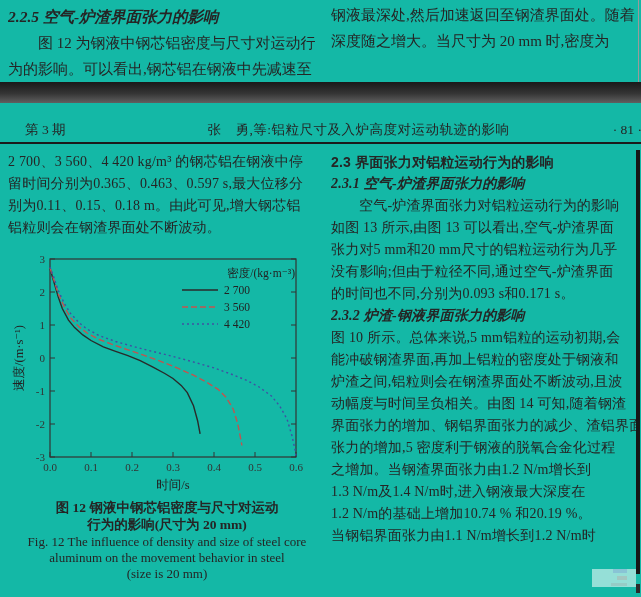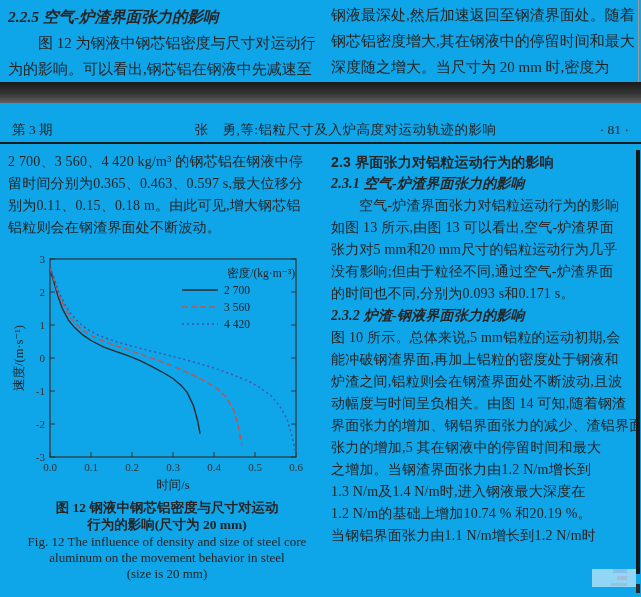--- a/index.html
+++ b/index.html
@@ -1,32 +1,32 @@
 <!DOCTYPE html>
 <html><head>
 <meta charset="utf-8">
 <style>
   html,body{margin:0;padding:0;background:#fff;}
-  #stage{position:relative;width:641px;height:597px;overflow:hidden;background:#0ea5e9;
+  #stage{position:relative;width:641px;height:597px;overflow:hidden;background:#14b8a6;
          font-family:"Liberation Serif","DejaVu Serif",serif;color:#252525;}
   .tline{white-space:nowrap;overflow:hidden;}
   
   #p1-left{position:absolute;left:8px;top:4px;width:320px;}
   #p1-right{position:absolute;left:331px;top:2px;width:308px;}
   .p1 .tline{font-size:15px;line-height:26px;}
   .p1 .h3{font-size:15.5px;}
   
   .h2{font-weight:700;font-family:"Liberation Sans","DejaVu Sans",sans-serif;}
   .h3{font-weight:700;font-style:italic;}
   .indent{text-indent:2em;}
   
   #band{position:absolute;left:0;top:82px;width:641px;height:21px;
         background:linear-gradient(180deg,#191919 0%,#353535 55%,#606060 100%);}
   
-  #hdr{position:absolute;top:121px;left:12px;width:617px;display:flex;align-items:baseline;font-size:13.5px;}
+  #hdr{position:absolute;top:121px;left:25px;width:617px;display:flex;align-items:baseline;font-size:13.5px;}
   .hdr-issue{width:130px;}
   .hdr-title{flex:1;text-align:center;letter-spacing:0.5px;}
   .hdr-page{width:80px;text-align:right;}
   #hrule{position:absolute;top:142px;left:0;width:641px;height:2px;background:#1b1b1b;}
   #p2-left{position:absolute;left:8px;top:151px;width:320px;}
   #p2-right{position:absolute;left:331px;top:151px;width:309px;}
   .p2 .tline{font-size:14px;line-height:22px;letter-spacing:0.2px;}
   #chart-holder{position:absolute;left:12px;top:243px;width:318px;height:256px;}
   svg text{font-family:"Liberation Serif","DejaVu Serif",serif;}
   .tick{font-size:11px;fill:#333;}
@@ -51,21 +51,20 @@
 
 <div id="stage">
 
   <div id="p1-left" class="p1">
       <div class="tline h3">2.2.5  空气-炉渣界面张力的影响</div>
       <div class="tline indent">图 12 为钢液中钢芯铝密度与尺寸对运动行</div>
       <div class="tline">为的影响。可以看出,钢芯铝在钢液中先减速至</div>
     </div>
   <div id="p1-right" class="p1">
       <div class="tline">钢液最深处,然后加速返回至钢渣界面处。随着</div>
-      <div class="tline">钢芯铝密度增大,其在钢液中的停留时间和最大</div>
       <div class="tline">深度随之增大。当尺寸为 20 mm 时,密度为</div>
     </div>
 
   <div id="band"></div>
 
   <div id="hdr">
     <span class="hdr-issue">第 3 期</span>
     <span class="hdr-title">张　勇,等:铝粒尺寸及入炉高度对运动轨迹的影响</span>
     <span class="hdr-page">· 81 ·</span>
   </div>
@@ -146,21 +145,21 @@
       <div class="tline">如图 13 所示,由图 13 可以看出,空气-炉渣界面</div>
       <div class="tline">张力对5 mm和20 mm尺寸的铝粒运动行为几乎</div>
       <div class="tline">没有影响;但由于粒径不同,通过空气-炉渣界面</div>
       <div class="tline">的时间也不同,分别为0.093 s和0.171 s。</div>
       <div class="tline h3">2.3.2  炉渣-钢液界面张力的影响</div>
       <div class="tline">图 10 所示。总体来说,5 mm铝粒的运动初期,会</div>
       <div class="tline">能冲破钢渣界面,再加上铝粒的密度处于钢液和</div>
       <div class="tline">炉渣之间,铝粒则会在钢渣界面处不断波动,且波</div>
       <div class="tline">动幅度与时间呈负相关。由图 14 可知,随着钢渣</div>
       <div class="tline">界面张力的增加、钢铝界面张力的减少、渣铝界面</div>
-      <div class="tline">张力的增加,5 其在钢液中的停留时间和最大</div>
+      <div class="tline">张力的增加,5 密度利于钢液的脱氧合金化过程</div>
       <div class="tline">之增加。当钢渣界面张力由1.2 N/m增长到</div>
       <div class="tline">1.3 N/m及1.4 N/m时,进入钢液最大深度在</div>
       <div class="tline">1.2 N/m的基础上增加10.74 % 和20.19 %。</div>
       <div class="tline">当钢铝界面张力由1.1 N/m增长到1.2 N/m时</div>
     </div>
 
   <div id="edge-top"></div>
   <div id="edge-strip"></div>
   <div id="edge-dash"></div>
   <div id="smudge"></div>

